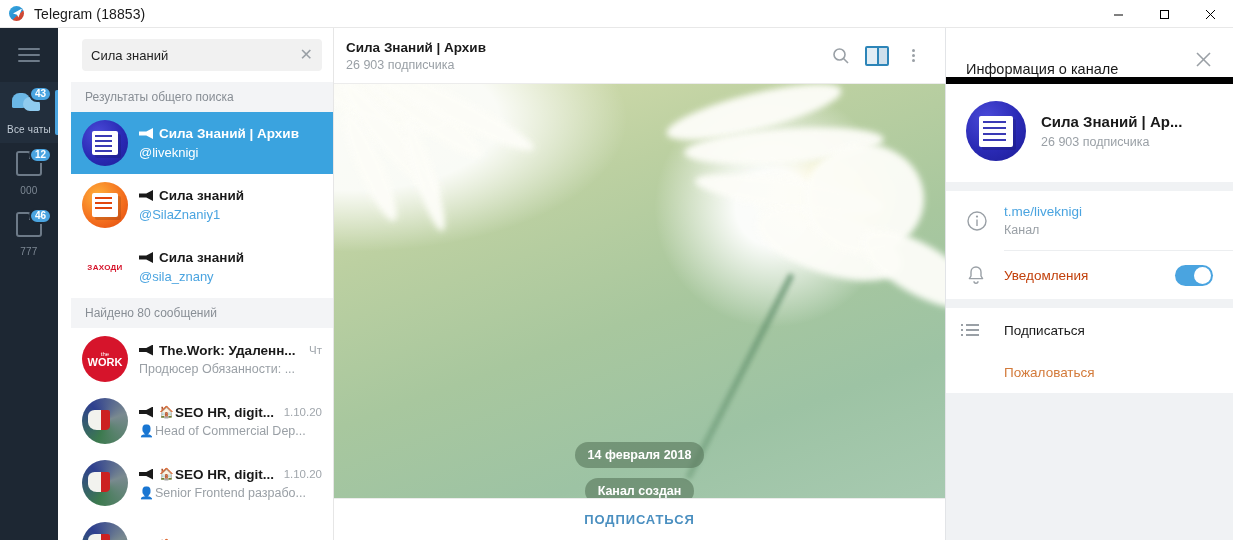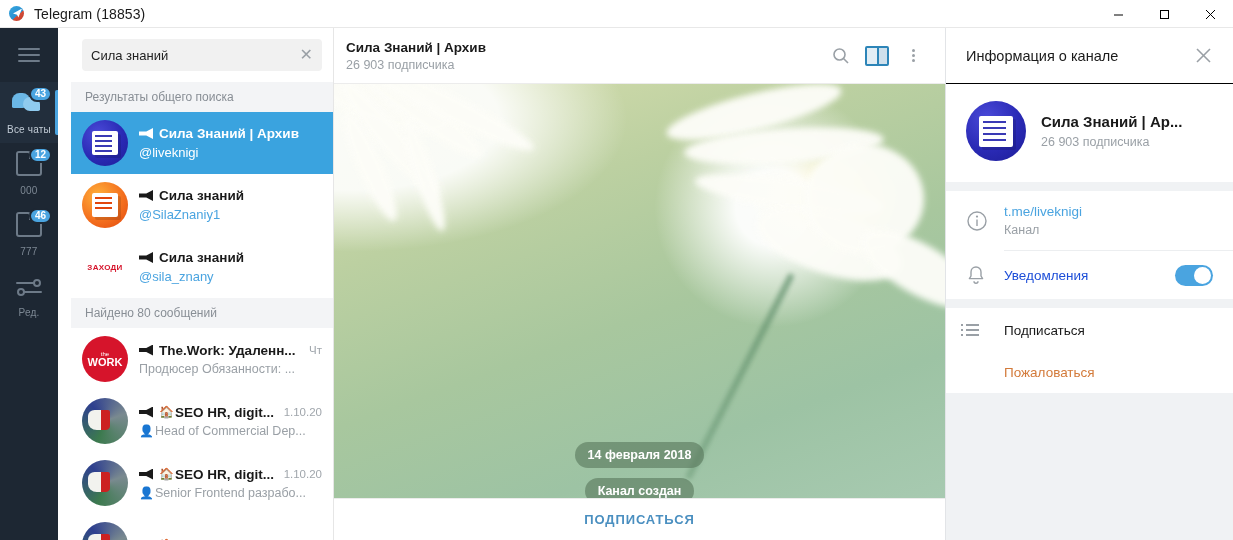--- a/index.html
+++ b/index.html
@@ -220,22 +220,22 @@
     font-size: 13px; font-weight: bold; color: #4a8fc0; letter-spacing: .9px; cursor: pointer;
     background: none; border: none; font-family: "Liberation Sans", sans-serif;
   }
 
   
   .info {
     position: absolute; left: 945px; top: 28px; width: 288px; height: 512px;
     background: #f0f2f4; border-left: 1px solid #e2e4e7; overflow: hidden;
   }
   .info-hdr {
-    height: 56px; background: #fff; display: flex; align-items: center; padding: 0 12px 0 20px;
-    border-bottom: 1px solid #000000;
+    height: 56px; background: #fff; display: flex; align-items: flex-end; padding: 0 12px 0 20px;
+    border-bottom: 7px solid #000000;
   }
   .info-title { flex: 1; font-size: 14.5px; color: #1a1a1a; }
   .info-card { background: #fff; padding: 17px 20px 21px; display: flex; align-items: center; }
   .info-av {
     width: 60px; height: 60px; border-radius: 50%; flex: none;
     background: radial-gradient(circle at 35% 28%, #4a4ad8 0%, #2a2ab5 55%, #1d1d96 100%);
     display: flex; align-items: center; justify-content: center;
   }
   .info-av .av-book { width: 34px; height: 31px; }
   .info-av .av-book::before { left:4px; top:5px; width:23px; box-shadow: 0 6px 0 #3a3ab5, 0 12px 0 #3a3ab5, 0 18px 0 #3a3ab5; }
@@ -244,21 +244,21 @@
     font-size: 15px; font-weight: bold; color: #1a1a1a; white-space: nowrap;
     overflow: hidden; text-overflow: ellipsis; max-width: 165px;
   }
   .info-sub { font-size: 12.5px; color: #9aa0a6; margin-top: 5px; }
   .info-block { background: #fff; margin-top: 9px; }
   .info-row { display: flex; align-items: center; padding: 13px 20px; }
   .info-row .ico { width: 38px; flex: none; display: flex; align-items: center; color: #9aa0a6; }
   .info-rtxt { flex: 1; min-width: 0; }
   .info-link { font-size: 13.5px; color: #4aa4e0; }
   .info-cap { font-size: 12.5px; color: #9aa0a6; margin-top: 4px; }
-  .info-lbl { font-size: 13.5px; color: #1d4ed8; }
+  .info-lbl { font-size: 13.5px; color: #c2410c; }
   .divider { height: 1px; background: #eceef0; margin-left: 58px; }
   .toggle {
     width: 38px; height: 21px; border-radius: 11px; background: #4aa4e0; position: relative; flex:none;
     cursor: pointer;
   }
   .toggle i { position: absolute; right: 2px; top: 2px; width: 17px; height: 17px; border-radius: 50%; background: #fff; }
   .info-action { font-size: 13.5px; color: #1a1a1a; }
   .info-report { font-size: 13.5px; color: #d37a3a; padding: 13px 12px 13px 58px; cursor: pointer; }
   .lines i { display:block; width:13px; height:2px; background:#9aa0a6; margin:3px 0; position:relative; }
   .lines i::before { content:""; position:absolute; left:-5px; top:0; width:2px; height:2px; background:#9aa0a6; }
@@ -323,31 +323,20 @@
     </div>
 
     <div class="rail-item">
       <div class="rail-ico">
         <div class="folder-ico"></div>
         <div class="badge">46</div>
       </div>
       <div class="rail-label">777</div>
     </div>
 
-    <div class="rail-item">
-      <div class="rail-ico">
-        <div class="slider-ico">
-            <i class="l1"></i>
-            <i class="l2"></i>
-            <div class="d1"></div>
-            <div class="d2"></div>
-          </div>
-      </div>
-      <div class="rail-label">Ред.</div>
-    </div>
   </div>
 
   <div class="searchcol">
     <div class="search-wrap">
       <div class="search-box">
         <input value="Сила знаний" placeholder="Поиск" style="">
         <span class="search-clear">✕</span>
       </div>
     </div>
 

